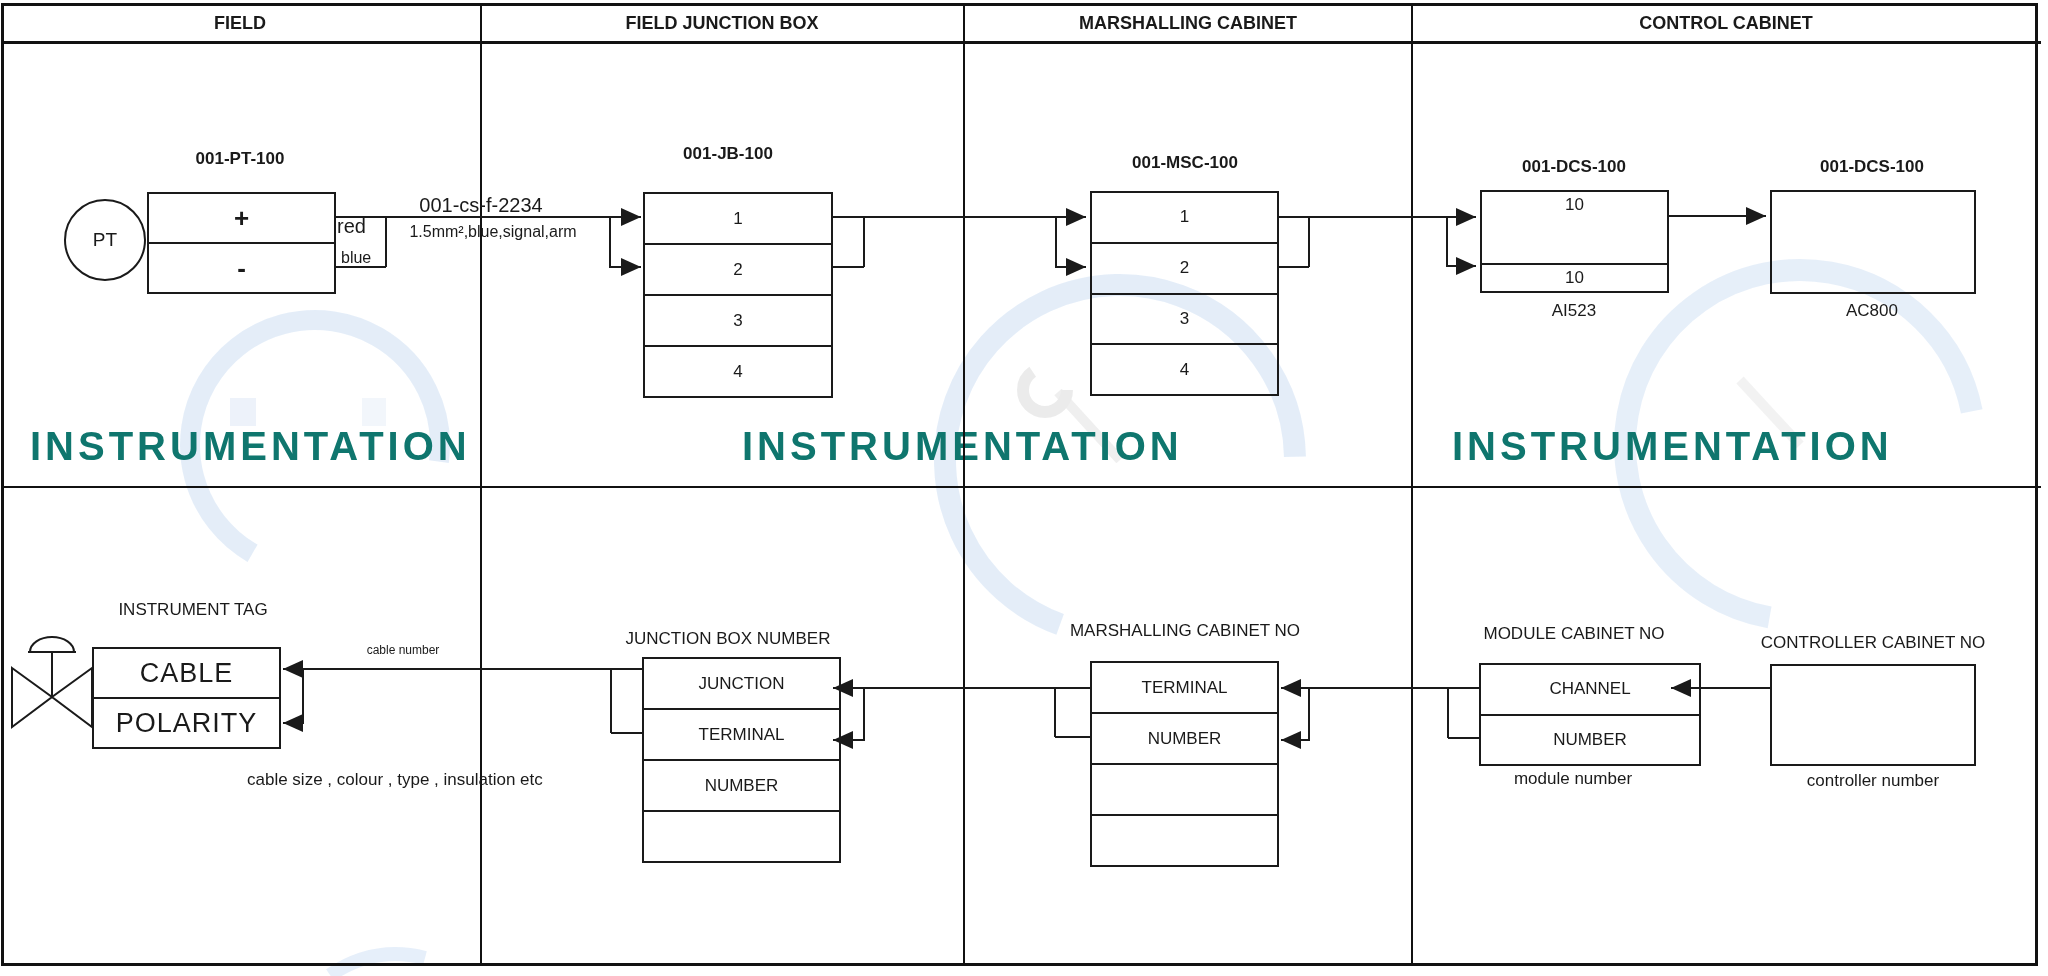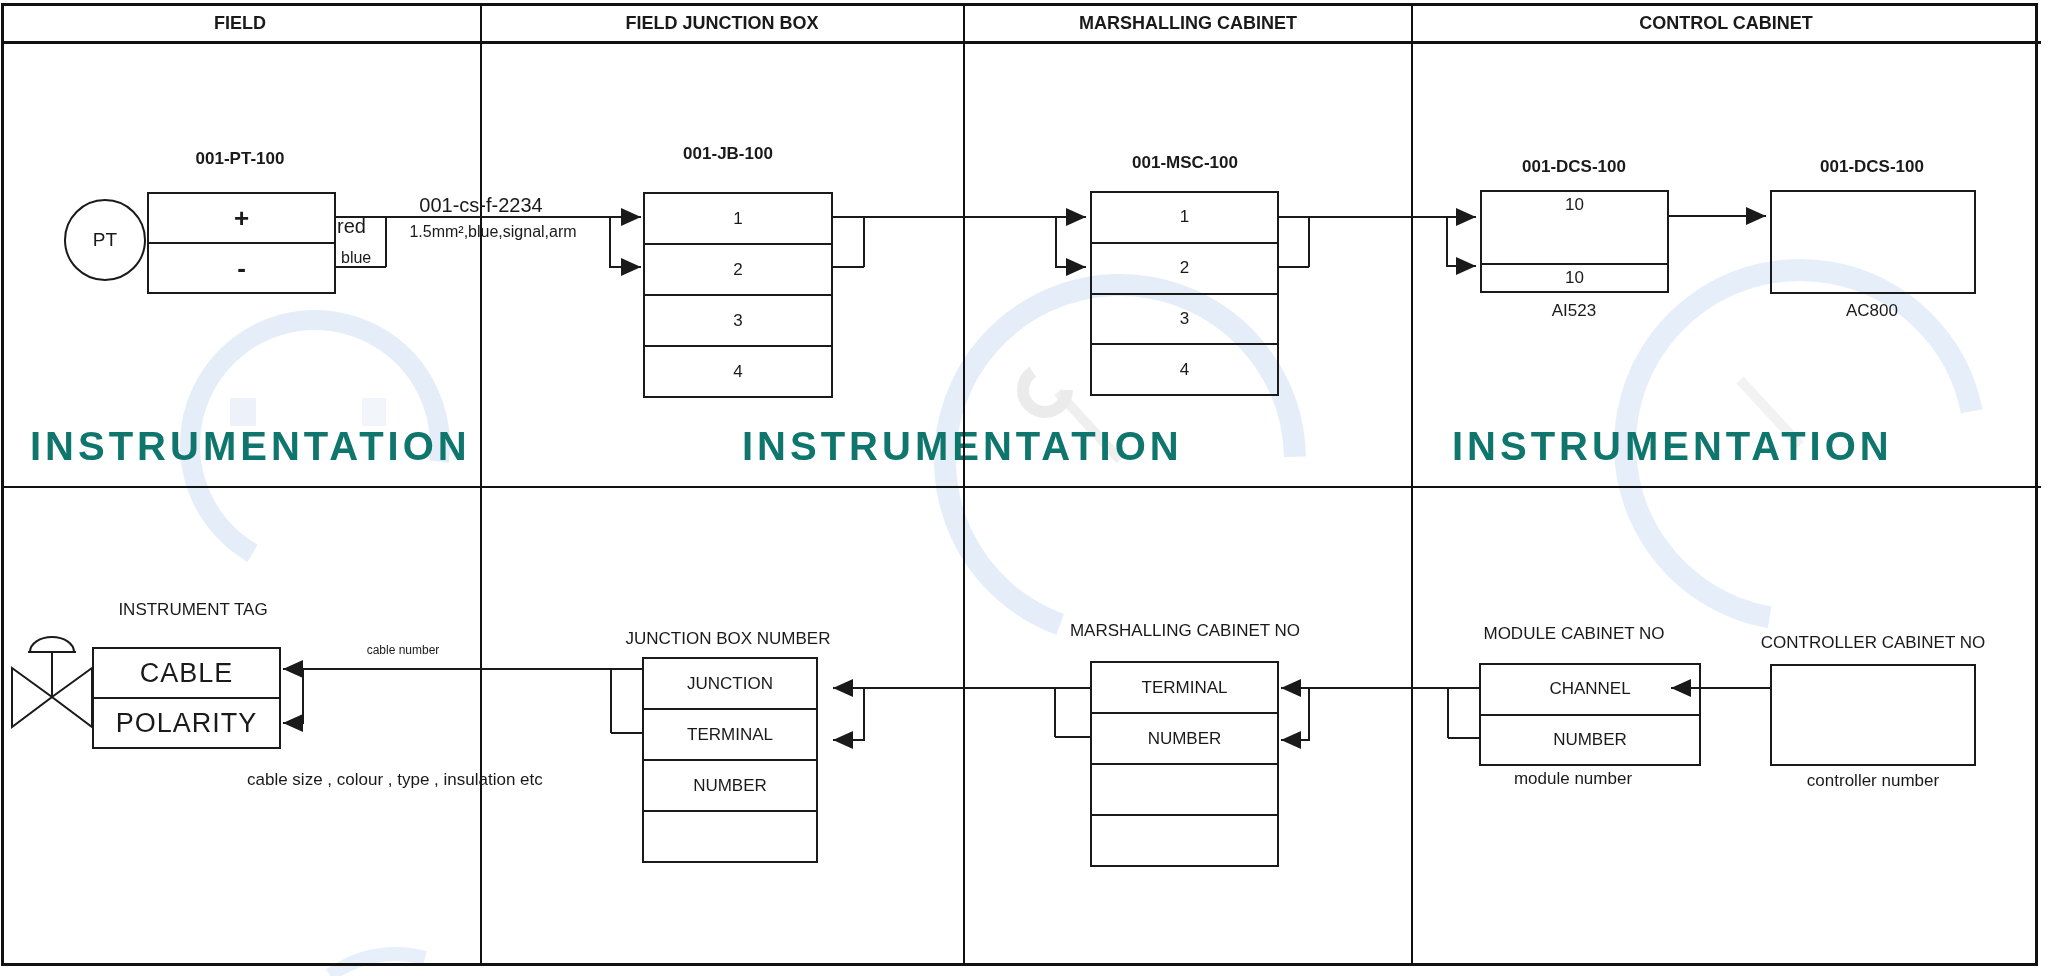--- a/index.html
+++ b/index.html
@@ -154,21 +154,21 @@
     </g>
   </svg>
   <div class="box" style="left:92px;top:647px;width:189px;height:102px;">
     <div class="row big">CABLE</div>
     <div class="row big">POLARITY</div>
   </div>
   <div class="lbl ctr" style="left:403px;top:643px;font-size:12px;">cable number</div>
   <div class="lbl" style="left:247px;top:770px;">cable size , colour , type , insulation etc</div>
 
   <div class="lbl ctr" style="left:728px;top:611px;margin-top:18px;">JUNCTION BOX NUMBER</div>
-  <div class="box" style="left:642px;top:657px;width:176px;height:206px;justify-content:flex-end;">
+  <div class="box" style="left:642px;top:657px;width:199px;height:206px;justify-content:flex-end;">
     <div class="row">JUNCTION</div>
     <div class="row">TERMINAL</div>
     <div class="row">NUMBER</div>
     <div class="row"></div>
   </div>
 
   <div class="lbl ctr" style="left:1185px;top:621px;">MARSHALLING CABINET NO</div>
   <div class="box" style="left:1090px;top:661px;width:189px;height:206px;">
     <div class="row">TERMINAL</div>
     <div class="row">NUMBER</div>

